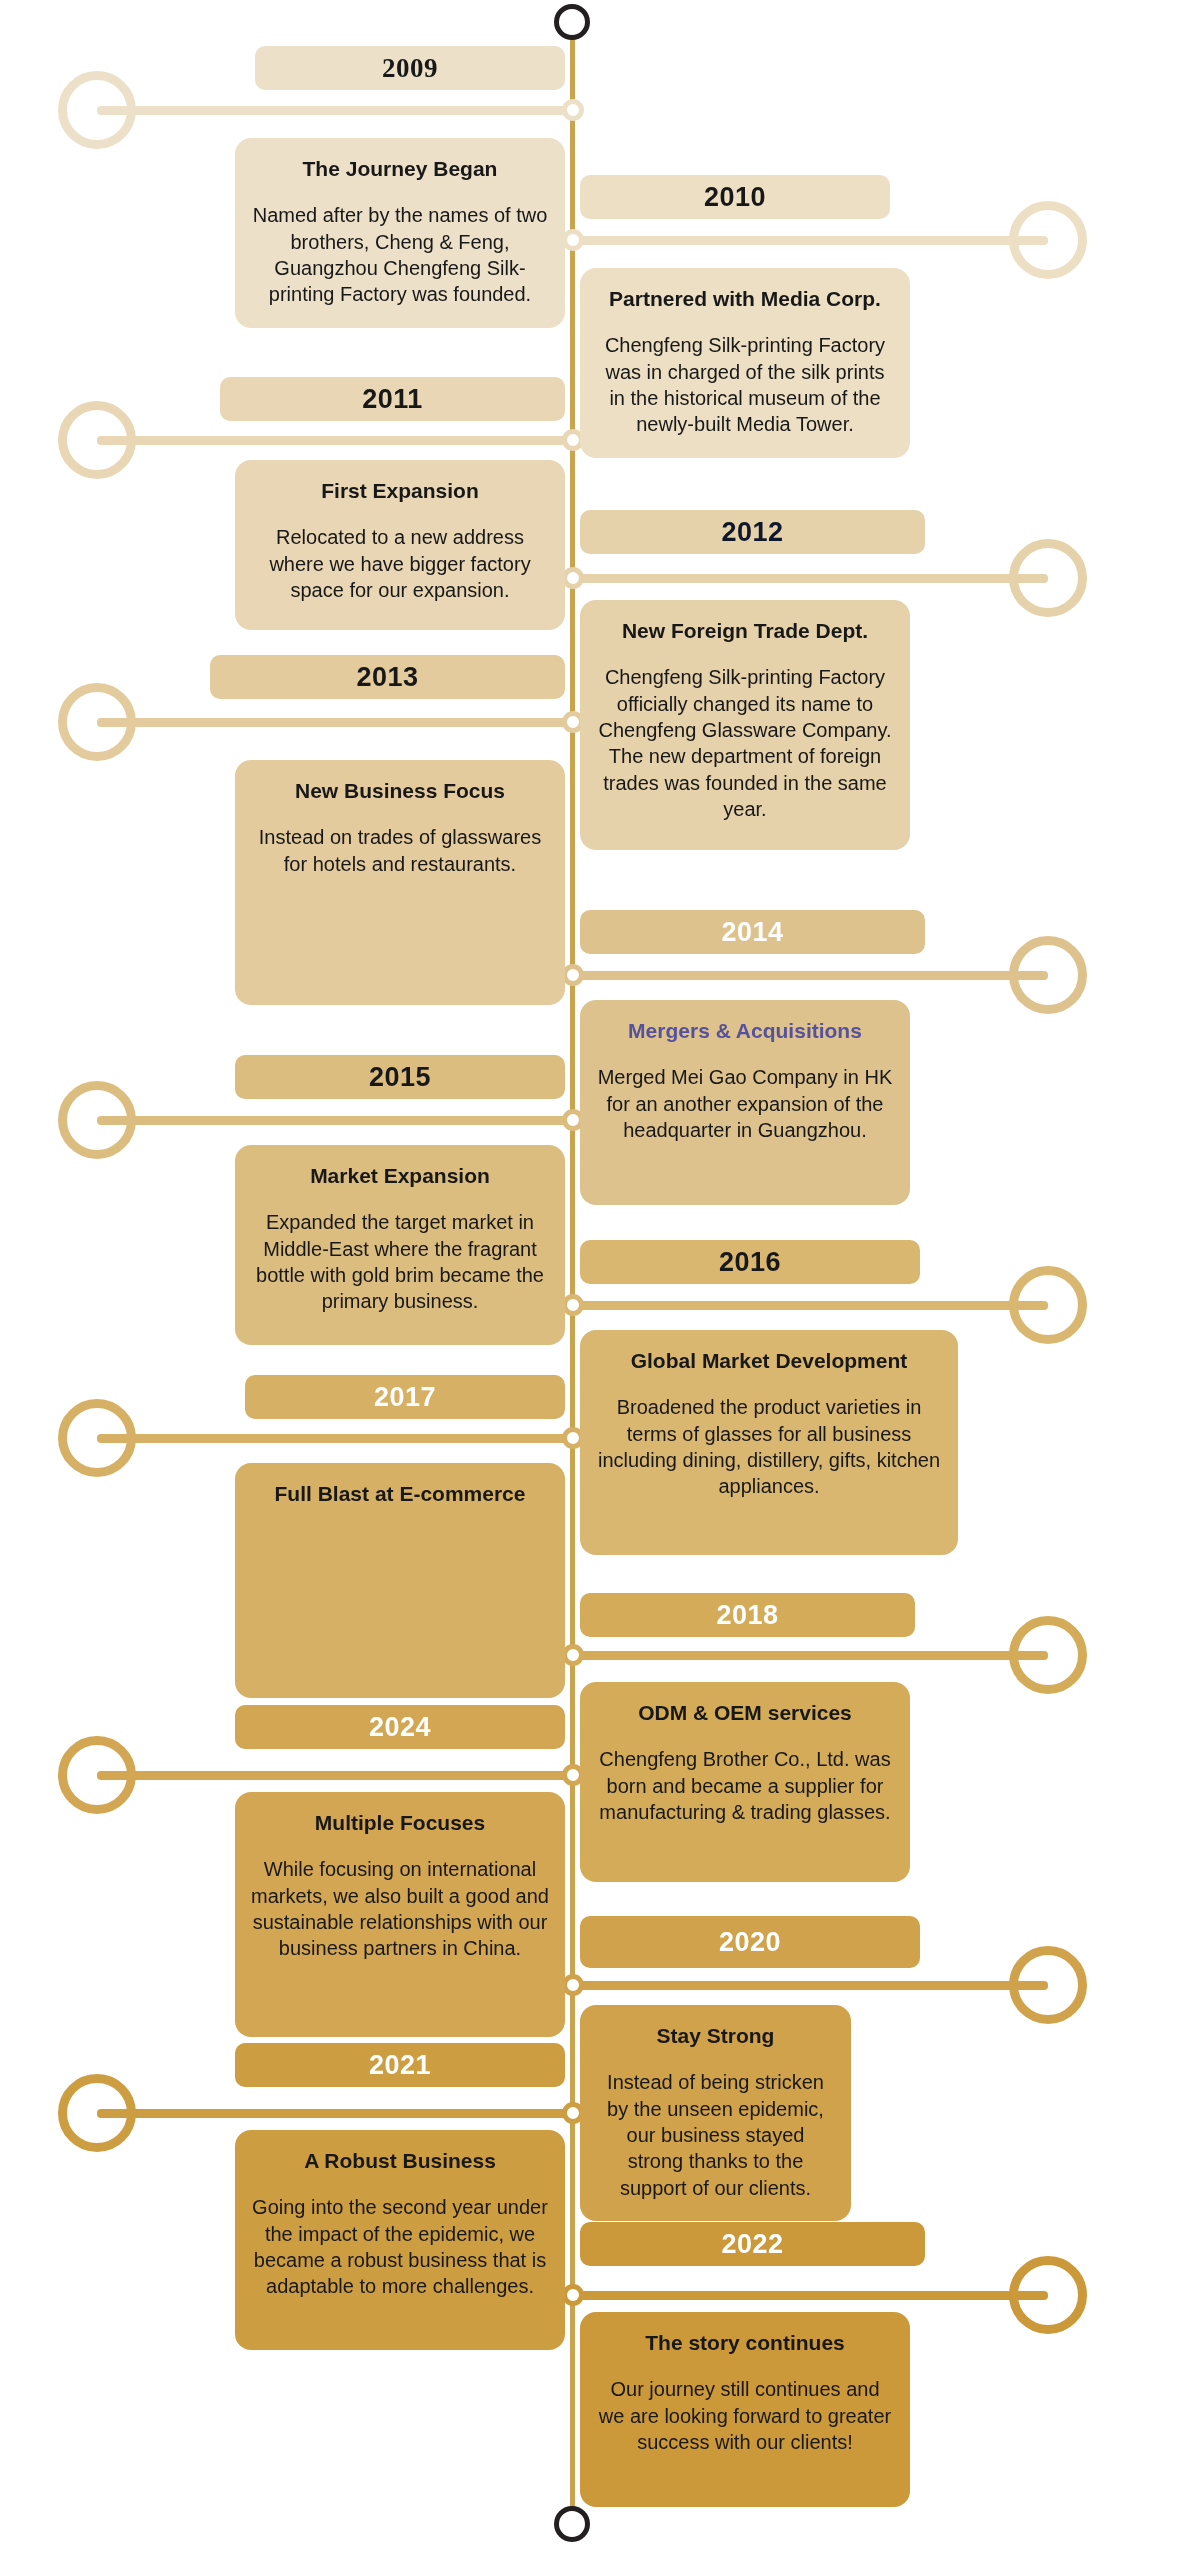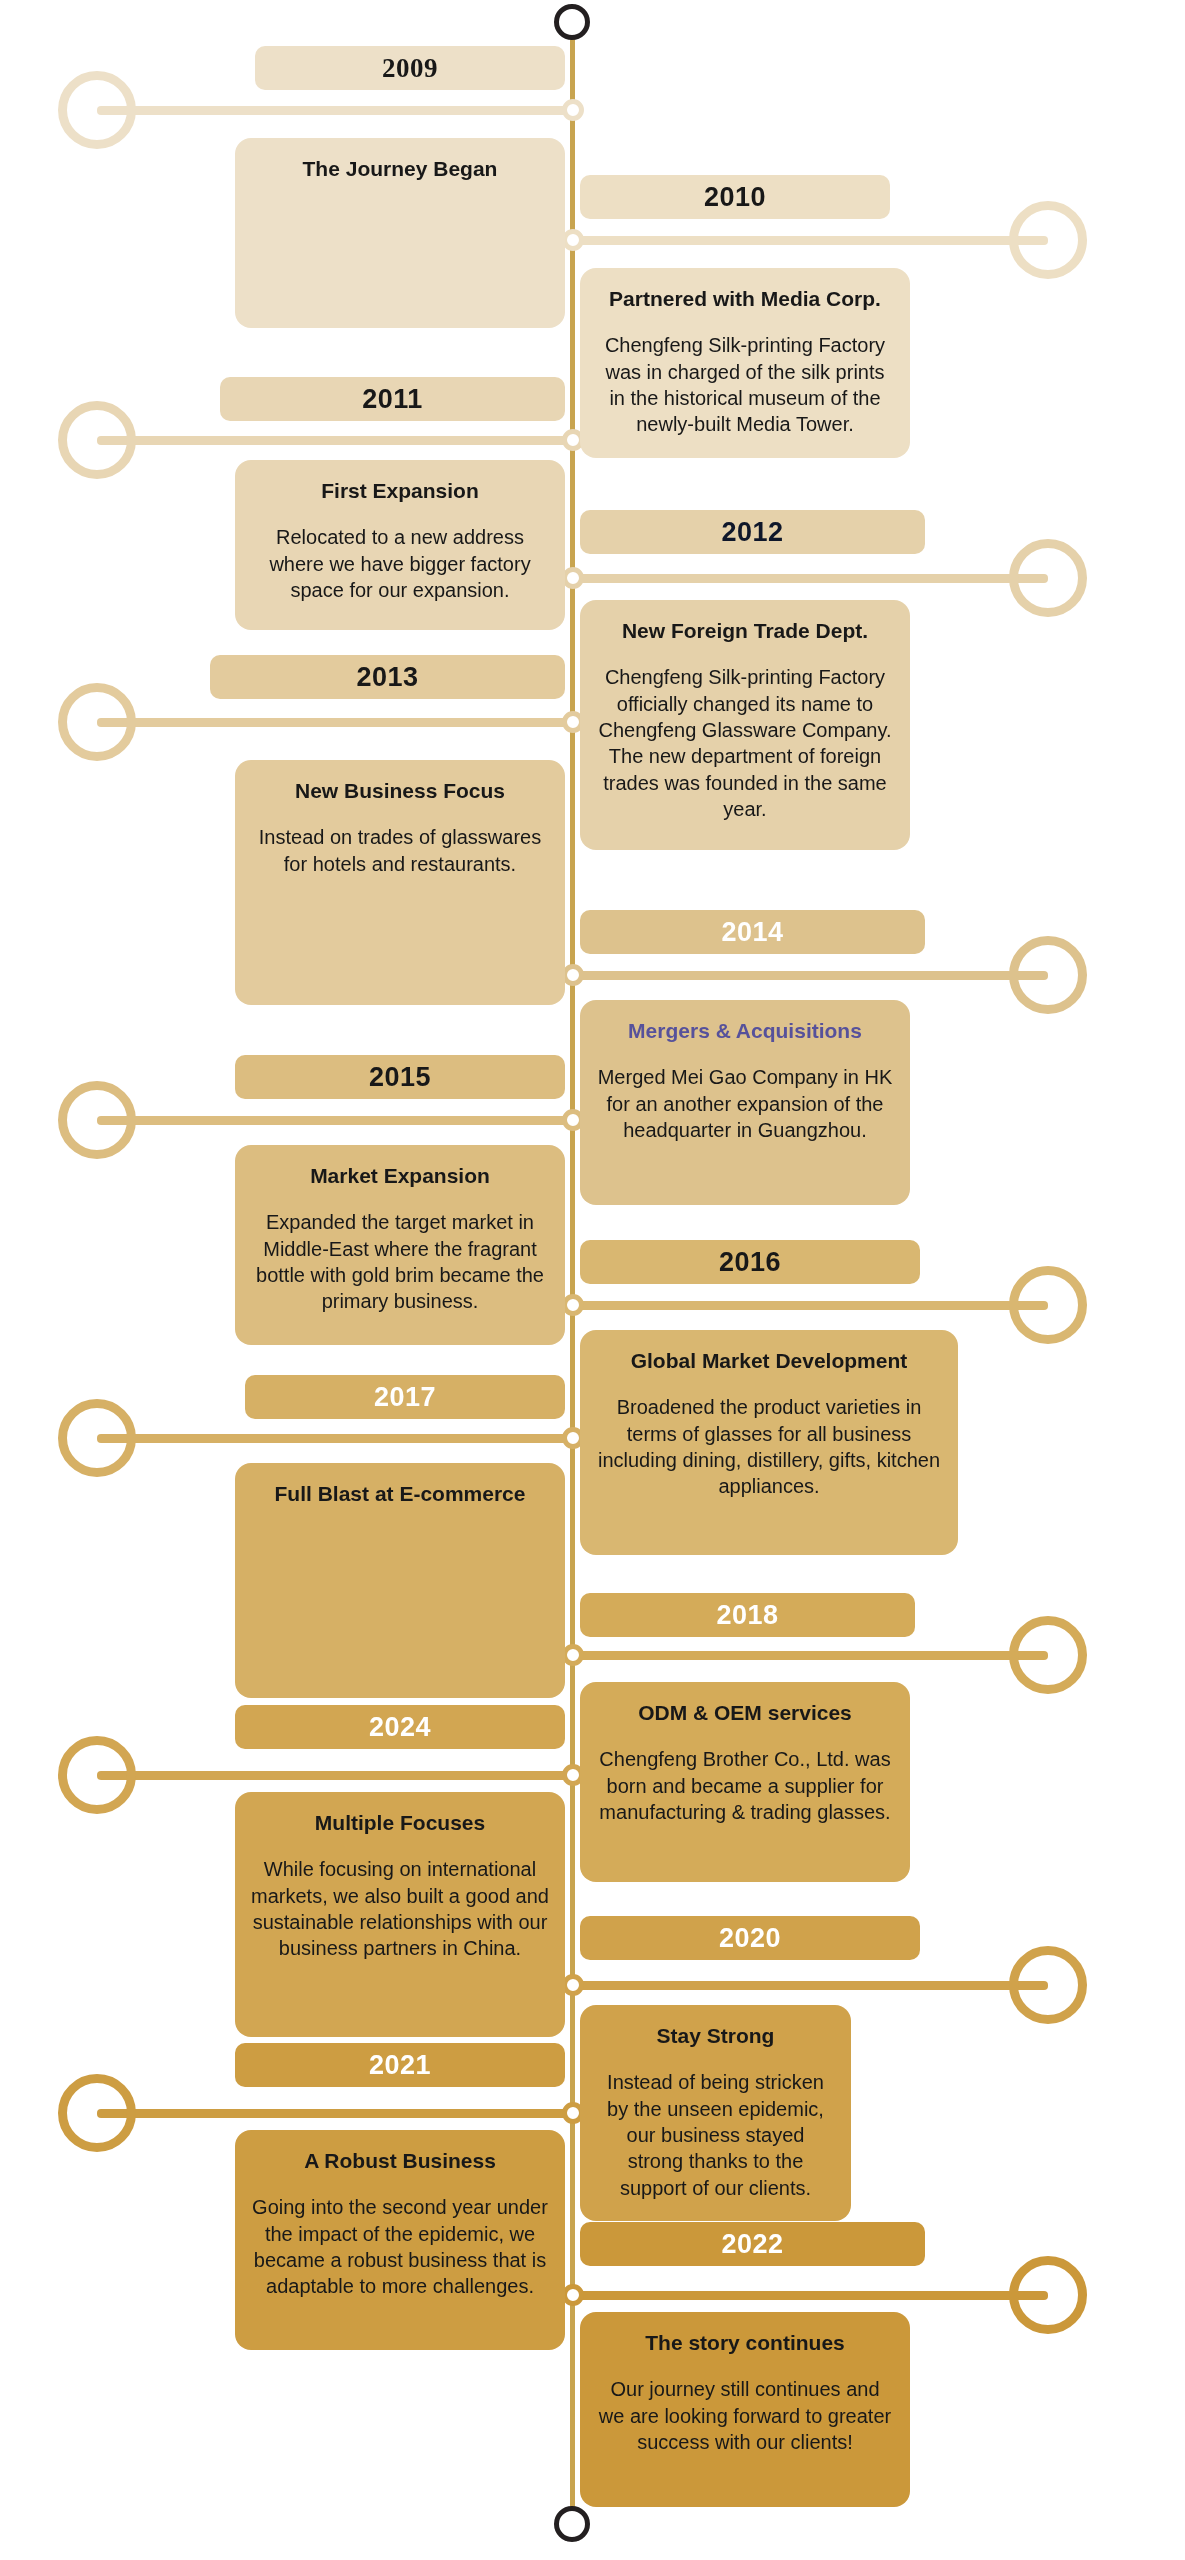--- a/index.html
+++ b/index.html
@@ -113,20 +113,21 @@
 
   <div id="entries">
       <div class="conn" style="left: 0px; top: 0px; width: 1185px; height: 1px;">
         <div class="stem" style="left: 97px; width: 475.5px; top: 106px; background: rgb(237, 224, 200);"></div>
         <div class="ring big" style="left: 58px; top: 71px; border-color: rgb(237, 224, 200);"></div>
         <div class="ring node" style="left: 561.5px; top: 99px; border-color: rgb(237, 224, 200);"></div>
       </div>
       <div class="year-chip" style="width: 310px; height: 44px; top: 46px; background: rgb(237, 224, 200); color: rgb(24, 24, 24); left: 255px; font-family: Liberation Serif, serif;">2009</div>
       <div class="event-card" style="width: 330px; min-height: 190px; top: 138px; background: rgb(237, 224, 200); left: 235px;">
         <div class="event-title" style="color: rgb(24, 24, 24);">The Journey Began</div>
+        <div class="event-body">Named after by the names of two brothers, Cheng &amp; Feng, Guangzhou Chengfeng Silk-printing Factory was founded.</div>
       </div>
       <div class="conn" style="left: 0px; top: 0px; width: 1185px; height: 1px;">
         <div class="stem" style="left: 572.5px; width: 475.5px; top: 236px; background: rgb(237, 223, 196);"></div>
         <div class="ring big" style="left: 1009px; top: 201px; border-color: rgb(237, 223, 196);"></div>
         <div class="ring node" style="left: 561.5px; top: 229px; border-color: rgb(237, 223, 196);"></div>
       </div>
       <div class="year-chip" style="width: 310px; height: 44px; top: 175px; background: rgb(237, 223, 196); color: rgb(24, 24, 24); left: 580px;">2010</div>
       <div class="event-card" style="width: 330px; min-height: 185px; top: 268px; background: rgb(237, 223, 196); left: 580px;">
         <div class="event-title" style="color: rgb(24, 24, 24);">Partnered with Media Corp.</div>
         <div class="event-body">Chengfeng Silk-printing Factory was in charged of the silk prints in the historical museum of the newly-built Media Tower.</div>
@@ -218,21 +219,21 @@
       <div class="year-chip" style="width: 330px; height: 44px; top: 1705px; background: rgb(210, 166, 82); color: rgb(255, 255, 255); left: 235px;">2024</div>
       <div class="event-card" style="width: 330px; min-height: 245px; top: 1792px; background: rgb(210, 166, 82); left: 235px;">
         <div class="event-title" style="color: rgb(24, 24, 24);">Multiple Focuses</div>
         <div class="event-body">While focusing on international markets, we also built a good and sustainable relationships with our business partners in China.</div>
       </div>
       <div class="conn" style="left: 0px; top: 0px; width: 1185px; height: 1px;">
         <div class="stem" style="left: 572.5px; width: 475.5px; top: 1981px; background: rgb(208, 162, 75);"></div>
         <div class="ring big" style="left: 1009px; top: 1946px; border-color: rgb(208, 162, 75);"></div>
         <div class="ring node" style="left: 561.5px; top: 1974px; border-color: rgb(208, 162, 75);"></div>
       </div>
-      <div class="year-chip" style="width: 340px; height: 44px; top: 1916px; background: rgb(208, 162, 75); color: rgb(255, 255, 255); left: 580px;">2020</div>
+      <div class="year-chip" style="width: 340px; height: 52px; top: 1916px; background: rgb(208, 162, 75); color: rgb(255, 255, 255); left: 580px;">2020</div>
       <div class="event-card" style="width: 271px; min-height: 205px; top: 2005px; background: rgb(208, 162, 75); left: 580px;">
         <div class="event-title" style="color: rgb(24, 24, 24);">Stay Strong</div>
         <div class="event-body">Instead of being stricken by the unseen epidemic, our business stayed strong thanks to the support of our clients.</div>
       </div>
       <div class="conn" style="left: 0px; top: 0px; width: 1185px; height: 1px;">
         <div class="stem" style="left: 97px; width: 475.5px; top: 2109px; background: rgb(205, 157, 66);"></div>
         <div class="ring big" style="left: 58px; top: 2074px; border-color: rgb(205, 157, 66);"></div>
         <div class="ring node" style="left: 561.5px; top: 2102px; border-color: rgb(205, 157, 66);"></div>
       </div>
       <div class="year-chip" style="width: 330px; height: 44px; top: 2043px; background: rgb(205, 157, 66); color: rgb(255, 255, 255); left: 235px;">2021</div>

